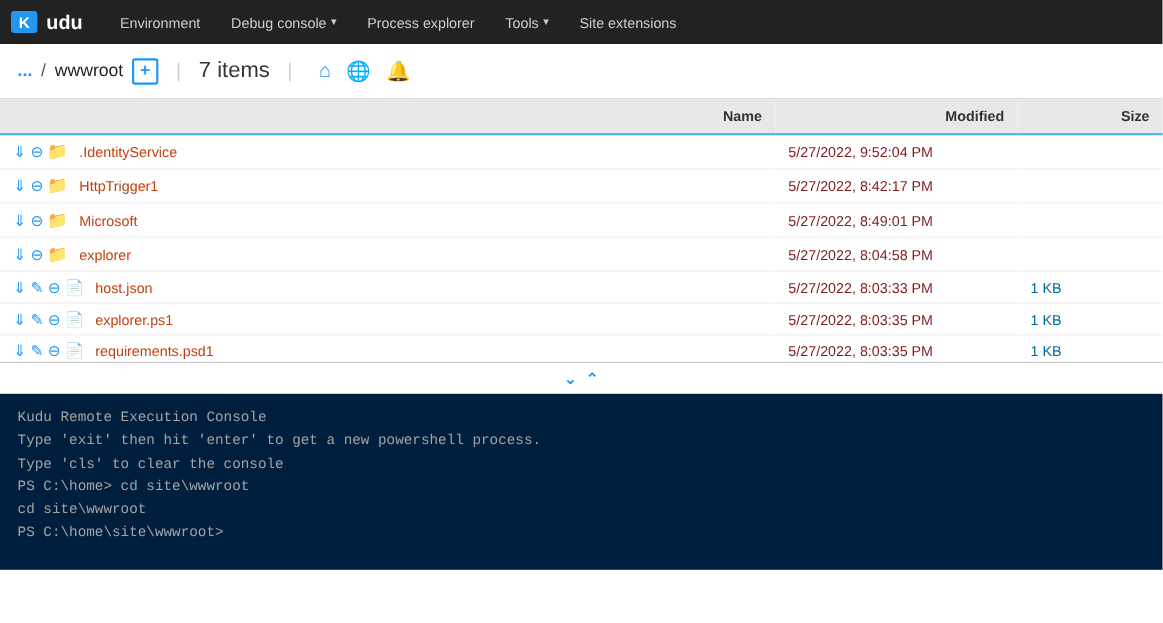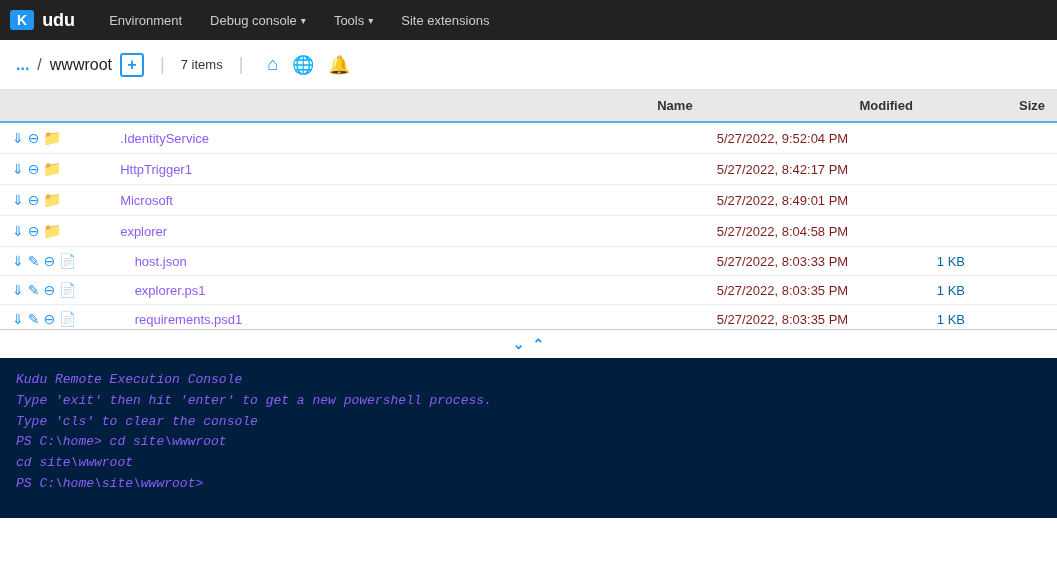--- a/index.html
+++ b/index.html
@@ -70,21 +70,21 @@
       height: 24px;
       border-radius: 3px;
       font-size: 16px;
       cursor: pointer;
       display: flex;
       align-items: center;
       justify-content: center;
       font-weight: bold;
     }
     .breadcrumb-divider { color: #ccc; margin: 0 8px; font-size: 18px; }
-    .item-count { color: #333; font-size: 13px; }
+    .item-count { color: #333; font-size: 20px; }
     .breadcrumb-icons { display: flex; gap: 14px; margin-left: 8px; }
     .breadcrumb-icon { color: #2196F3; font-size: 18px; cursor: pointer; }
 
     
     .file-table-wrapper {
       height: 240px;
       overflow-y: scroll;
       border-bottom: 1px solid #ccc;
     }
     .file-table {
@@ -114,63 +114,65 @@
       font-size: 13px;
     }
     .row-actions { display: flex; gap: 4px; align-items: center; }
     .action-icon { font-size: 14px; cursor: pointer; }
     .action-download { color: #2196F3; }
     .action-edit { color: #2196F3; }
     .action-delete { color: #2196F3; }
     .file-icon { margin-right: 6px; }
     .file-icon-folder { color: #5b9bd5; font-size: 15px; }
     .file-icon-file { color: #666; font-size: 14px; }
-    .file-name-link { color: #8b5cf6; text-decoration: none; cursor: pointer; margin-left: 48px; }
+    .file-name-link { color: #c2410c; text-decoration: none; cursor: pointer; }
     .modified-cell { color: #7f1d1d; }
     .size-cell { color: #0369a1; }
 
     
     .scroll-controls {
       display: flex;
       justify-content: center;
       align-items: center;
       gap: 8px;
       padding: 6px 0;
       background: #fff;
     }
     .scroll-btn { color: #2196F3; font-size: 14px; cursor: pointer; font-weight: bold; }
 
     
     .console-area {
       background: #001f3f;
-      color: #8b5cf6;
+      color: #a3a3a3;
       font-family: 'Courier New', Courier, monospace;
       font-size: 13px;
       padding: 12px 16px;
       height: 160px;
       overflow-y: auto;
       line-height: 1.6;
-      font-style: italic;
     }
     .console-line { white-space: pre; }
   </style>
 </head>
 <body>
 
 <nav class="navbar">
   <div class="navbar-brand">
     <span class="k-logo">K</span>
       <span>udu</span>
   </div>
   <div class="nav-item">
     <span>Environment</span>
   </div>
   <div class="nav-item">
     <span>Debug console</span>
     <span class="caret">▾</span>
+  </div>
+  <div class="nav-item">
+    <span>Process explorer</span>
   </div>
   <div class="nav-item">
     <span>Tools</span>
     <span class="caret">▾</span>
   </div>
   <div class="nav-item">
     <span>Site extensions</span>
   </div>
 </nav>
 

